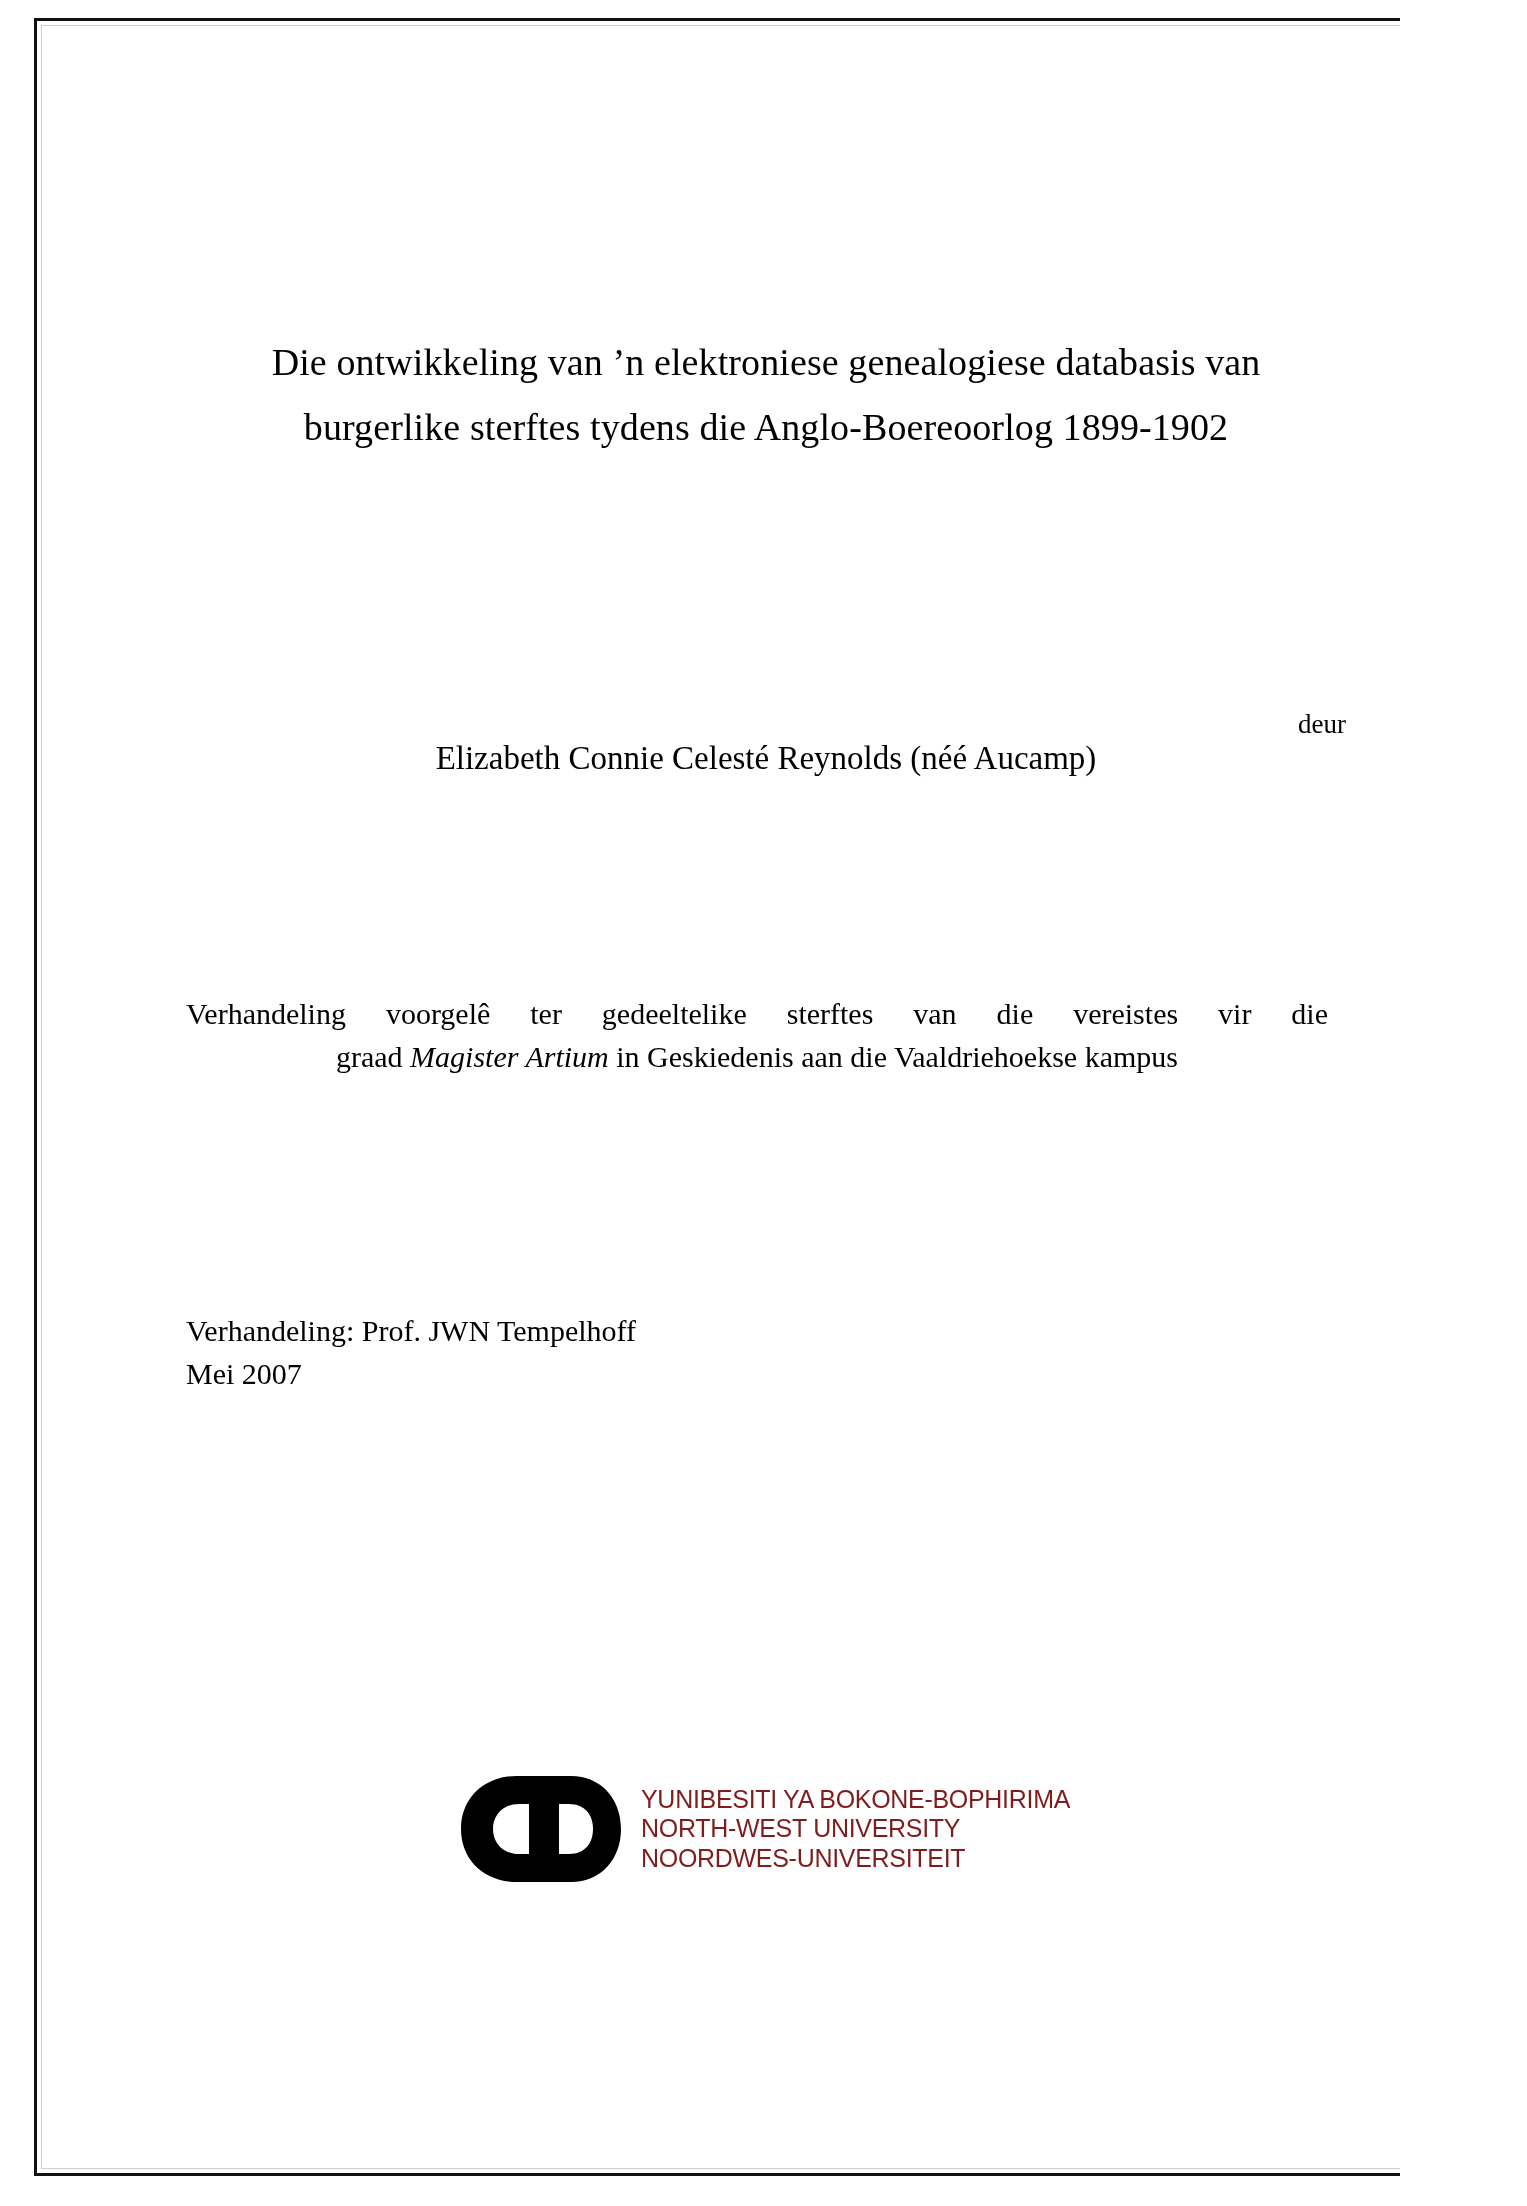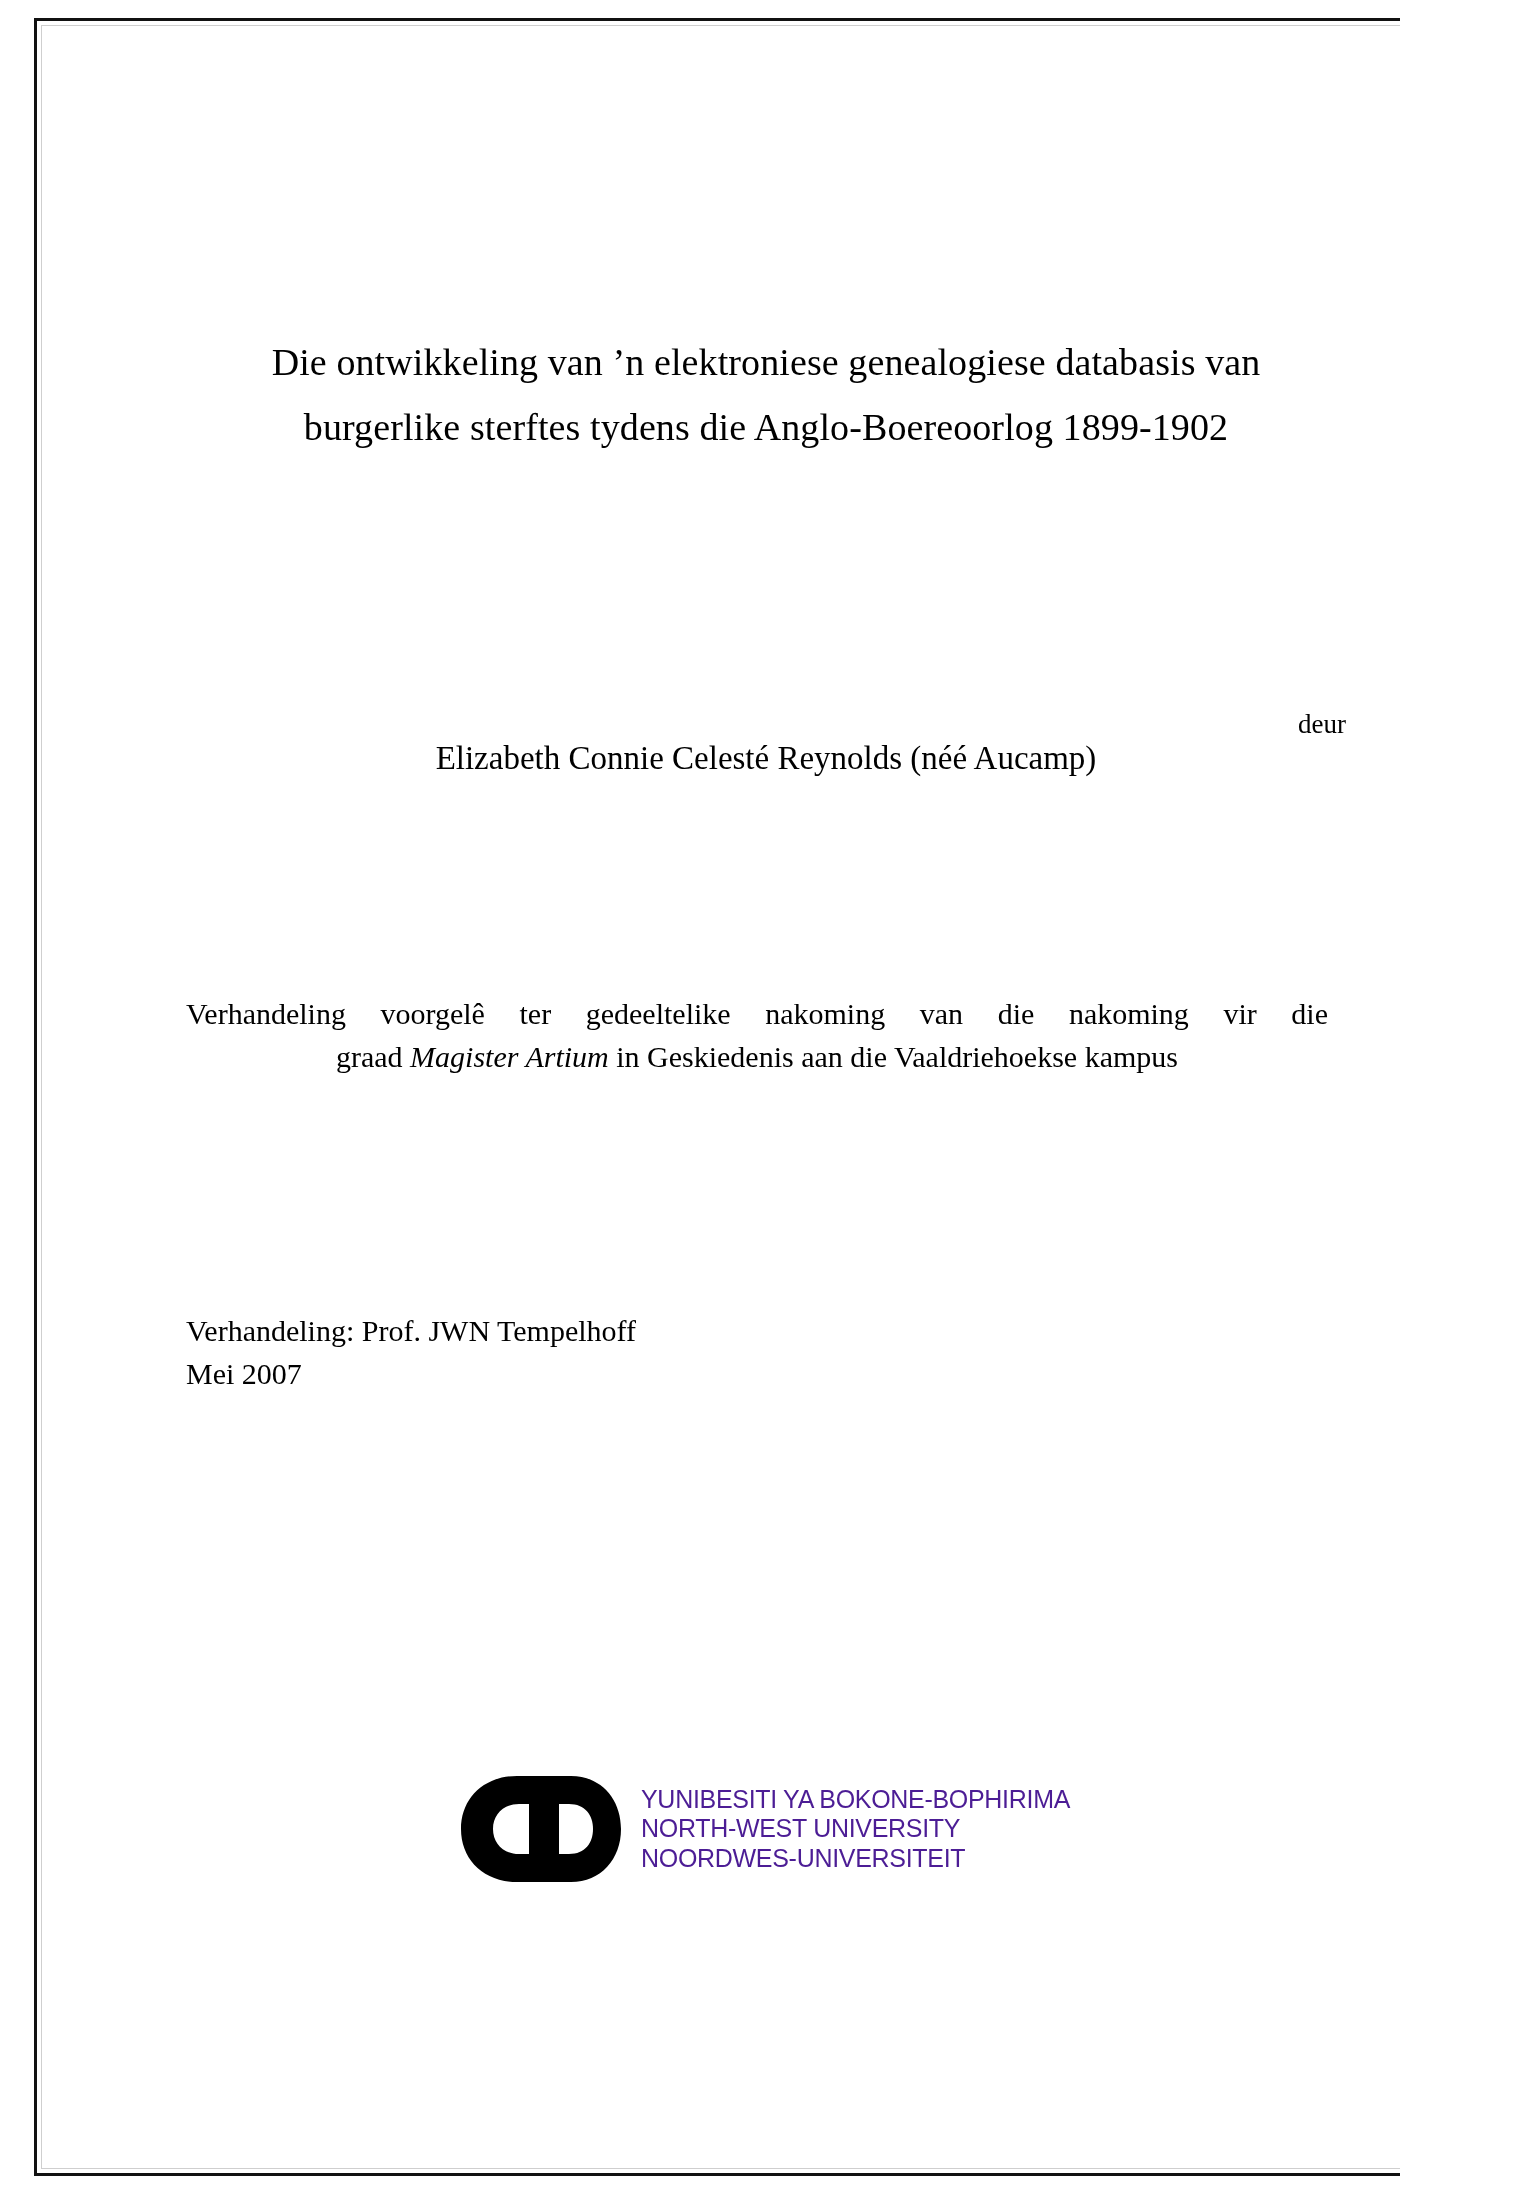--- a/index.html
+++ b/index.html
@@ -99,21 +99,21 @@
     width: 178px;
     height: 118px;
     flex: none;
   }
   .logo-text {
     margin-left: 8px;
     font-family: "Liberation Sans", sans-serif;
     font-size: 25px;
     line-height: 1.17;
     letter-spacing: -0.3px;
-    color: #4c1d95;
+    color: #7f1d1d;
     white-space: nowrap;
   }
   .logo-text span { display: block; }
 </style>
 </head>
 <body>
 
 <div class="page">
 
   <div class="scan-border"></div>
@@ -124,21 +124,21 @@
     <div class="title">
       <span class="line">Die ontwikkeling van ’n elektroniese genealogiese databasis van</span>
       <span class="line">burgerlike sterftes tydens die Anglo-Boereoorlog 1899-1902</span>
     </div>
 
     <div class="deur">deur</div>
 
     <div class="author">Elizabeth Connie Celesté Reynolds (néé Aucamp)</div>
 
     <div class="statement">
-      <span class="l1">Verhandeling voorgelê ter gedeeltelike nakoming van die nakoming vir die</span>
+      <span class="l1">Verhandeling voorgelê ter gedeeltelike sterftes van die vereistes vir die</span>
       <span class="l2"><span>graad </span><i>Magister Artium</i><span> in Geskiedenis aan die Vaaldriehoekse kampus</span></span>
     </div>
 
     <div class="supervisor">
       <span class="line">Verhandeling: Prof. JWN Tempelhoff</span>
       <span class="line">Mei 2007</span>
     </div>
 
   </div>
 

